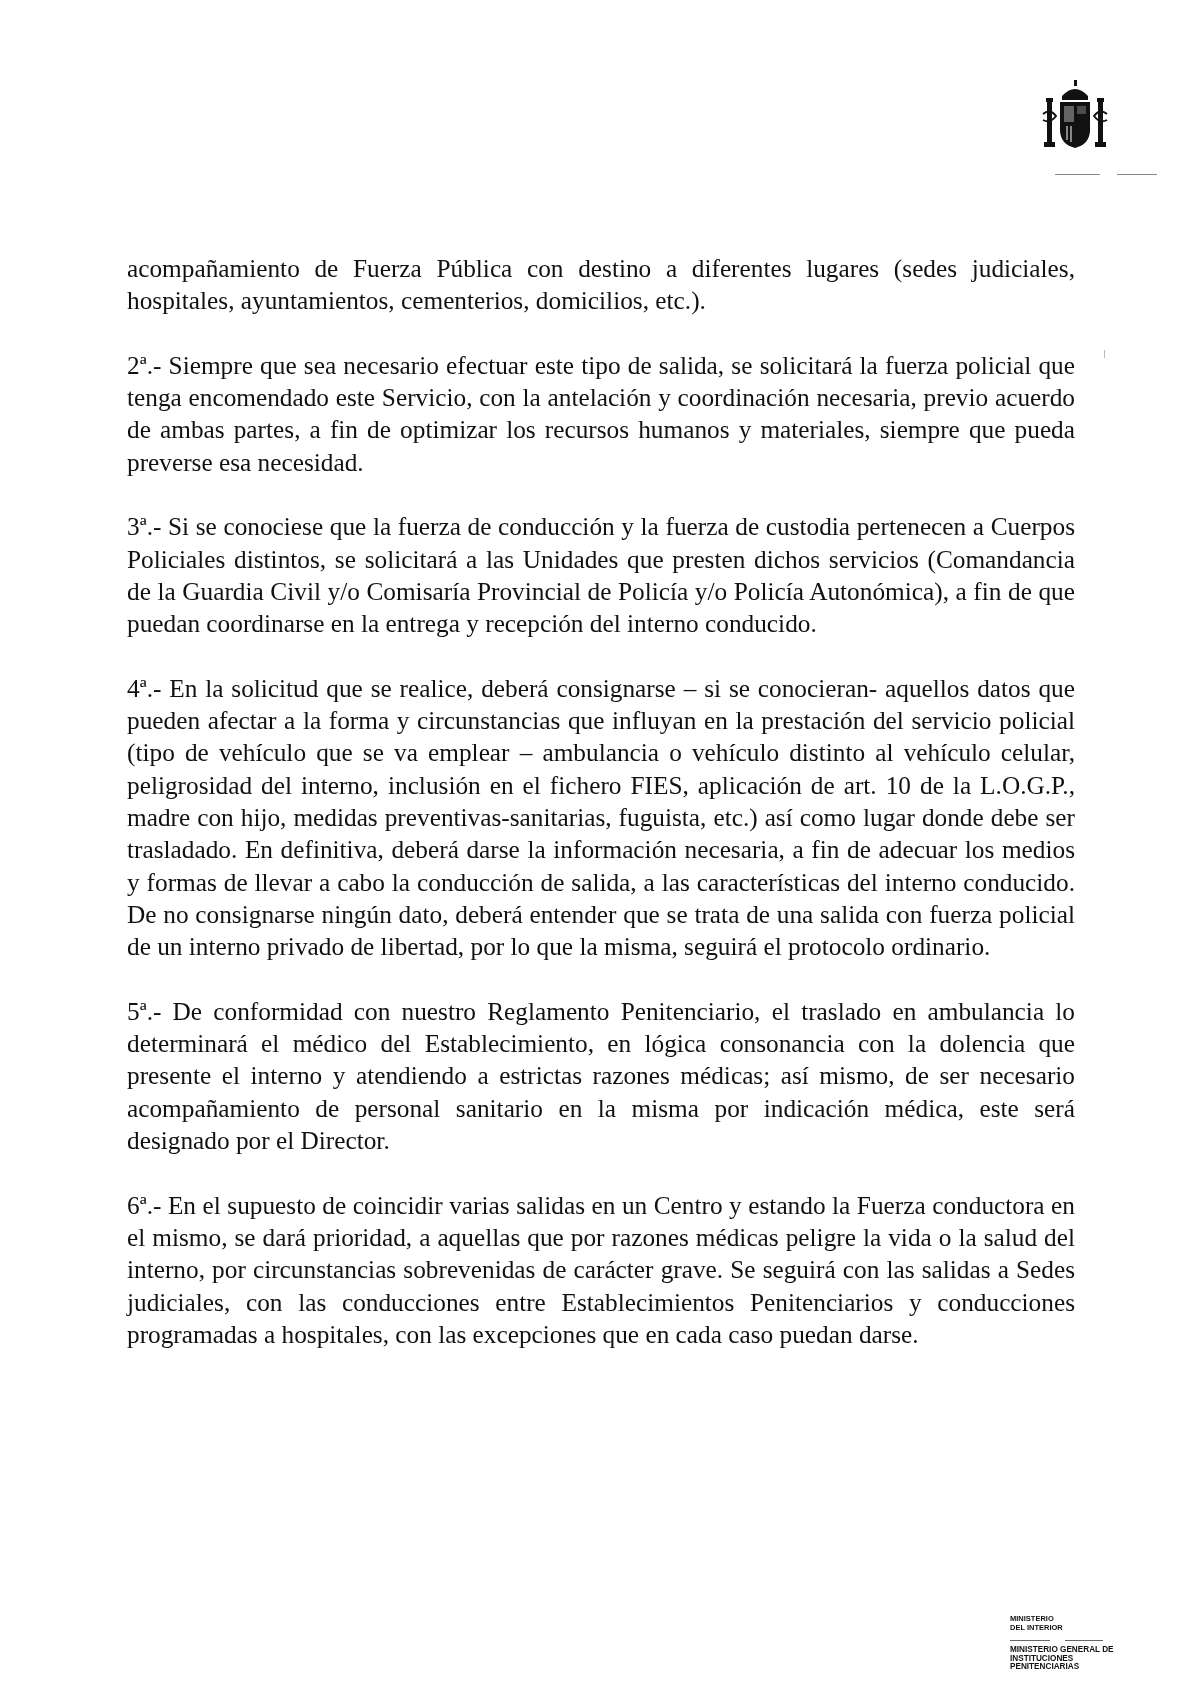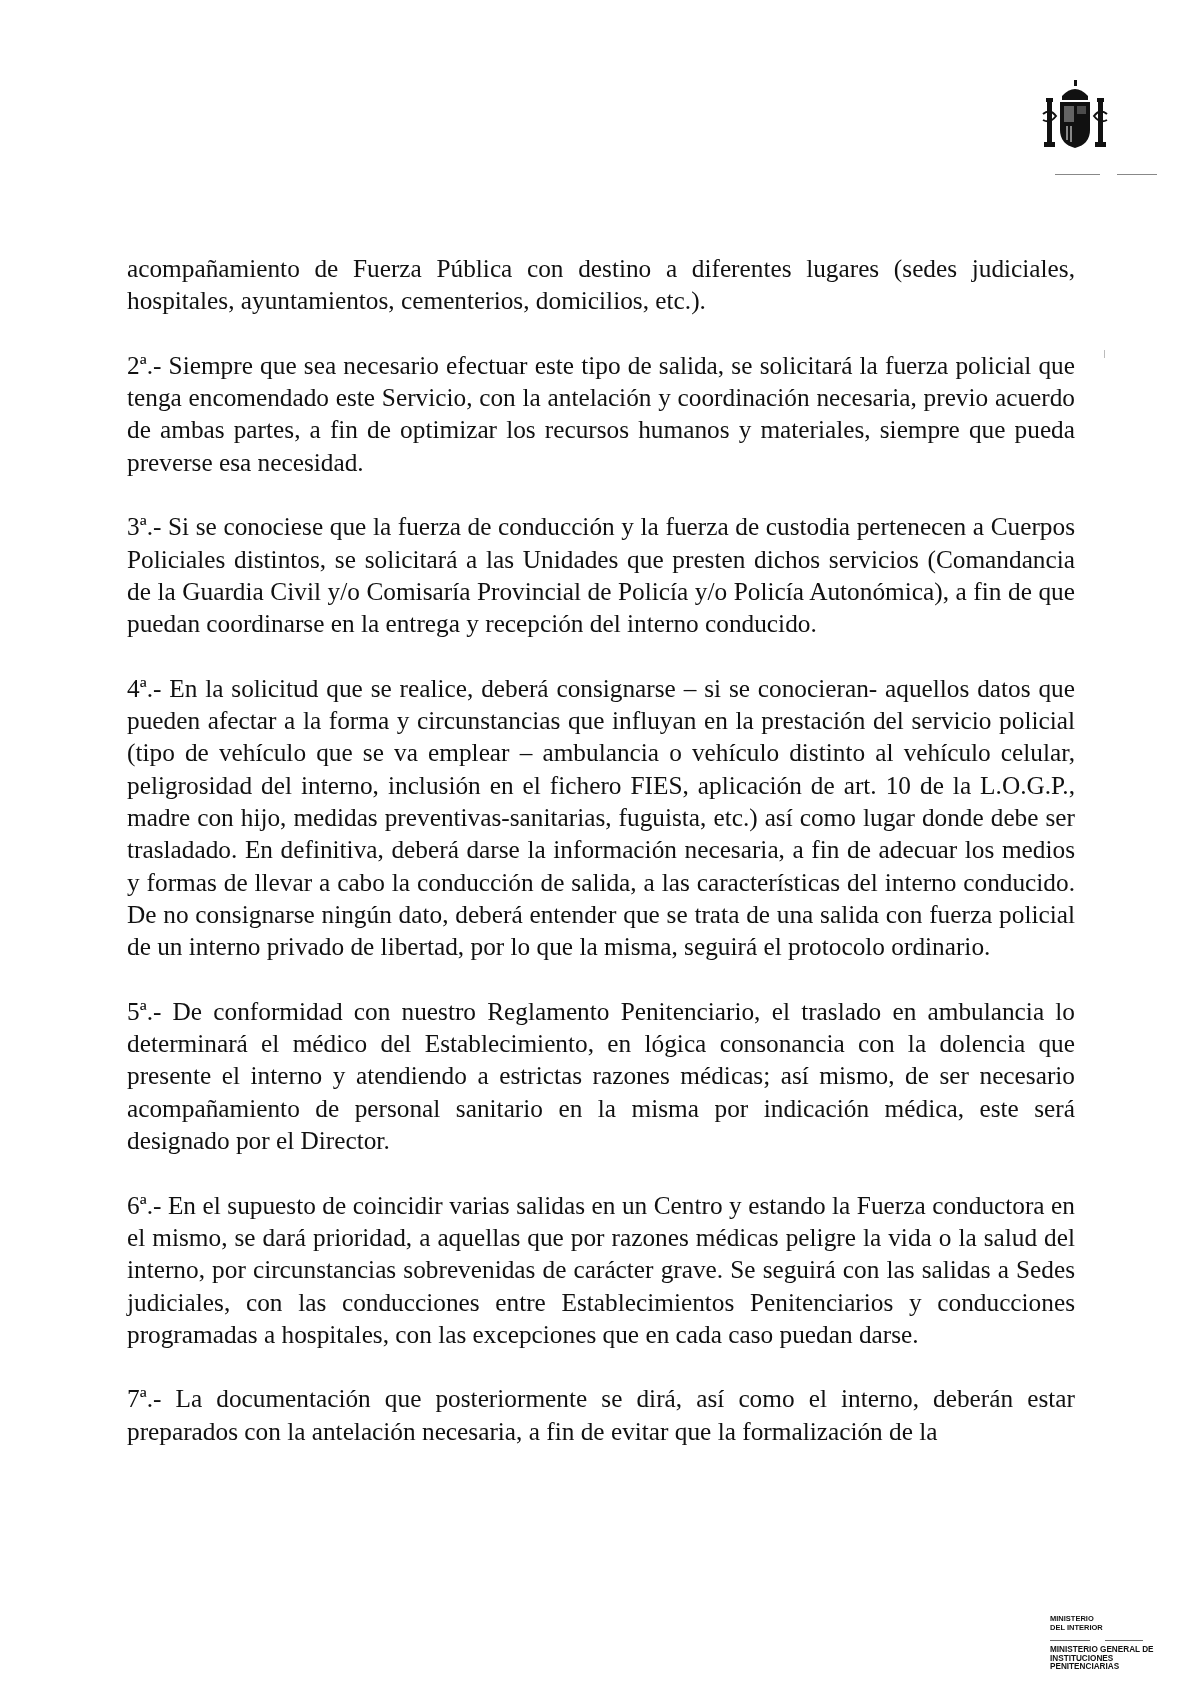--- a/index.html
+++ b/index.html
@@ -8,21 +8,21 @@
   .crest { position: absolute; left: 1040px; top: 78px; width: 70px; height: 75px; }
   .crest-lines { position: absolute; left: 1055px; top: 174px; width: 110px; height: 2px; }
   .crest-lines span { position: absolute; top: 0; height: 1px; background: #888; }
   .body-text {
     position: absolute; left: 127px; top: 252px; width: 948px;
     font-family: "Liberation Serif", serif; font-size: 25.3px; line-height: 32.3px;
     color: #111; text-align: justify;
   }
   .para { margin: 0 0 32.3px 0; }
   .para:last-child { margin-bottom: 0; }
-  .footer { position: absolute; left: 1050px; top: 1615px; font-family: "Liberation Sans", sans-serif; font-weight: bold; color: #111; }
+  .footer { position: absolute; left: 1010px; top: 1615px; font-family: "Liberation Sans", sans-serif; font-weight: bold; color: #111; }
   .footer .ministry { font-size: 7.5px; line-height: 8.5px; }
   .footer .sep { position: relative; height: 12px; }
   .footer .sep span { position: absolute; top: 8px; height: 1px; background: #666; }
   .footer .secretaria { font-size: 8.2px; line-height: 8.7px; margin-top: 2px; }
   .edge-mark { position: absolute; left: 1104px; top: 350px; width: 1px; height: 8px; background: #bbb; }
 </style>
 </head>
 <body>
 
 <div class="page">
@@ -56,21 +56,20 @@
 
   <div class="edge-mark"></div>
 
   <div class="body-text">
     <p class="para">acompañamiento de Fuerza Pública con destino a diferentes lugares (sedes judiciales, hospitales, ayuntamientos, cementerios, domicilios, etc.).</p>
     <p class="para">2ª.- Siempre que sea necesario efectuar este tipo de salida, se solicitará la fuerza policial que tenga encomendado este Servicio, con la antelación y coordinación necesaria, previo acuerdo de ambas partes, a fin de optimizar los recursos humanos y materiales, siempre que pueda preverse esa necesidad.</p>
     <p class="para">3ª.- Si se conociese que la fuerza de conducción y la fuerza de custodia pertenecen a Cuerpos Policiales distintos, se solicitará a las Unidades que presten dichos servicios (Comandancia de la Guardia Civil y/o Comisaría Provincial de Policía y/o Policía Autonómica), a fin de que puedan coordinarse en la entrega y recepción del interno conducido.</p>
     <p class="para">4ª.- En la solicitud que se realice, deberá consignarse – si se conocieran- aquellos datos que pueden afectar a la forma y circunstancias que influyan en la prestación del servicio policial (tipo de vehículo que se va emplear – ambulancia o vehículo distinto al vehículo celular, peligrosidad del interno, inclusión en el fichero FIES, aplicación de art. 10 de la L.O.G.P., madre con hijo, medidas preventivas-sanitarias, fuguista, etc.) así como lugar donde debe ser trasladado. En definitiva, deberá darse la información necesaria, a fin de adecuar los medios y formas de llevar a cabo la conducción de salida, a las características del interno conducido. De no consignarse ningún dato, deberá entender que se trata de una salida con fuerza policial de un interno privado de libertad, por lo que la misma, seguirá el protocolo ordinario.</p>
     <p class="para">5ª.- De conformidad con nuestro Reglamento Penitenciario, el traslado en ambulancia lo determinará el médico del Establecimiento, en lógica consonancia con la dolencia que presente el interno y atendiendo a estrictas razones médicas; así mismo, de ser necesario acompañamiento de personal sanitario en la misma por indicación médica, este será designado por el Director.</p>
     <p class="para">6ª.- En el supuesto de coincidir varias salidas en un Centro y estando la Fuerza conductora en el mismo, se dará prioridad, a aquellas que por razones médicas peligre la vida o la salud del interno, por circunstancias sobrevenidas de carácter grave. Se seguirá con las salidas a Sedes judiciales, con las conducciones entre Establecimientos Penitenciarios y conducciones programadas a hospitales, con las excepciones que en cada caso puedan darse.</p>
-    <p class="para">7ª.- La documentación que posteriormente se dirá, así como el interno, deberán estar preparados con la antelación necesaria, a fin de evitar que la formalización de la</p>
   </div>
 
   <div class="footer">
     <div class="ministry">
       <div>MINISTERIO</div>
       <div>DEL INTERIOR</div>
     </div>
     <div class="sep">
       <span style="left:0;width:40px;"></span>
       <span style="left:55px;width:38px;"></span>

